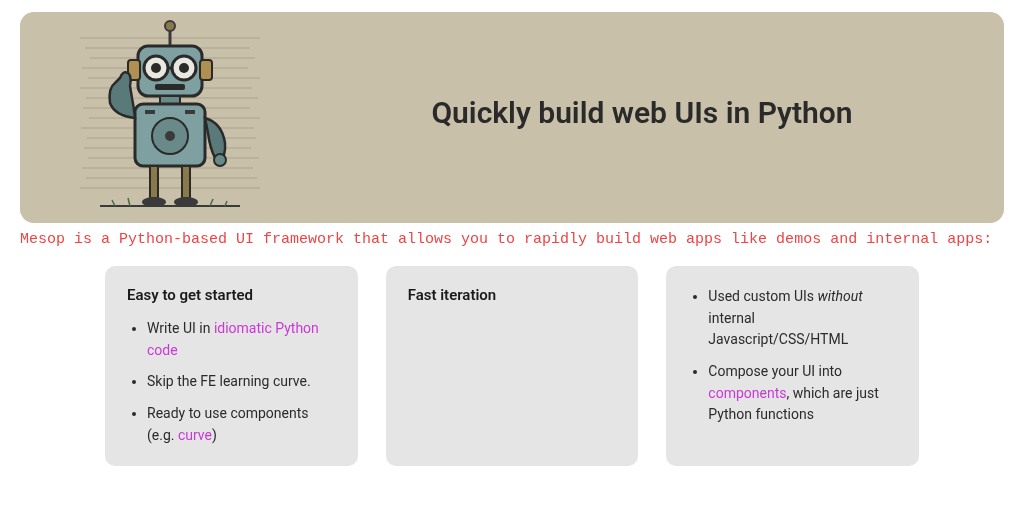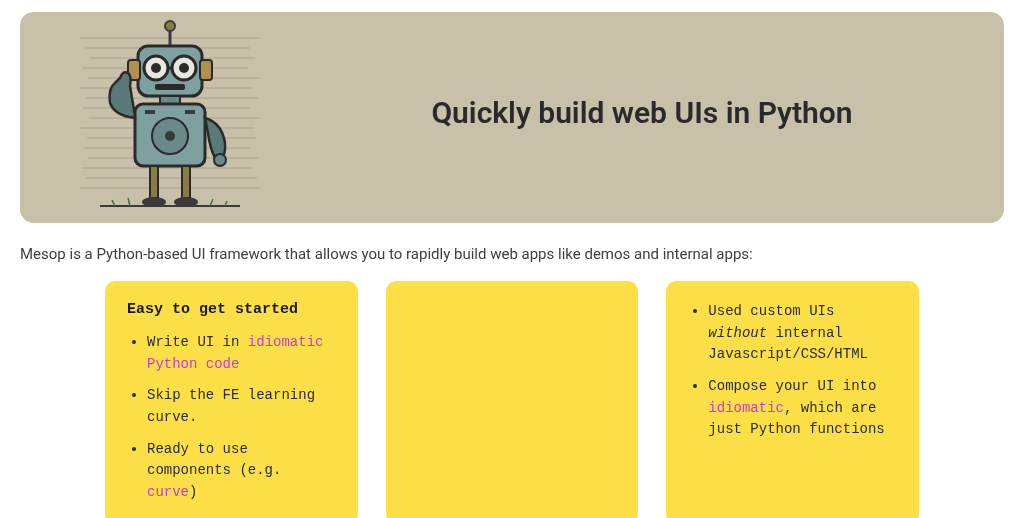--- a/index.html
+++ b/index.html
@@ -50,34 +50,34 @@
       color: #2a2a2a;
       margin-bottom: 10px;
     }
     .hero-subtitle {
       font-size: 17px;
       color: #3f3f3f;
       font-weight: 400;
     }
     .intro {
       font-size: 15px;
-      color: #404040;
-      margin: 22px 0 18px 0;
+      color: #ef4444;
+      margin: 8px 0 18px 0;
+      font-family: Liberation Mono, monospace;
     }
     .cards {
       display: flex;
       gap: 28px;
       padding: 0 85px;
     }
     .card {
       flex: 1;
-      background: #fde047;
+      background: #e5e5e5;
       border-radius: 10px;
       padding: 20px 22px;
-      font-family: Liberation Mono, monospace;
     }
     .card-title {
       font-size: 15px;
       font-weight: 600;
       color: #1a1a1a;
       margin-bottom: 14px;
     }
     .card ul {
       list-style: disc;
       padding-left: 20px;
@@ -185,27 +185,28 @@
         <li>
           <span>Skip the FE learning curve.</span>
         </li>
         <li>
           <span>Ready to use components (e.g. </span><a class="link">curve</a><span>)</span>
         </li>
       </ul>
     </div>
 
     <div class="card">
+      <div class="card-title">Fast iteration</div>
     </div>
 
     <div class="card">
       <ul>
         <li>
           <span>Used custom UIs </span><span class="italic">without</span><span> internal Javascript/CSS/HTML</span>
         </li>
         <li>
-          <span>Compose your UI into </span><a class="link">idiomatic</a><span>, which are just Python functions</span>
+          <span>Compose your UI into </span><a class="link">components</a><span>, which are just Python functions</span>
         </li>
       </ul>
     </div>
 
   </div>
 </div>
 
 </body></html>

